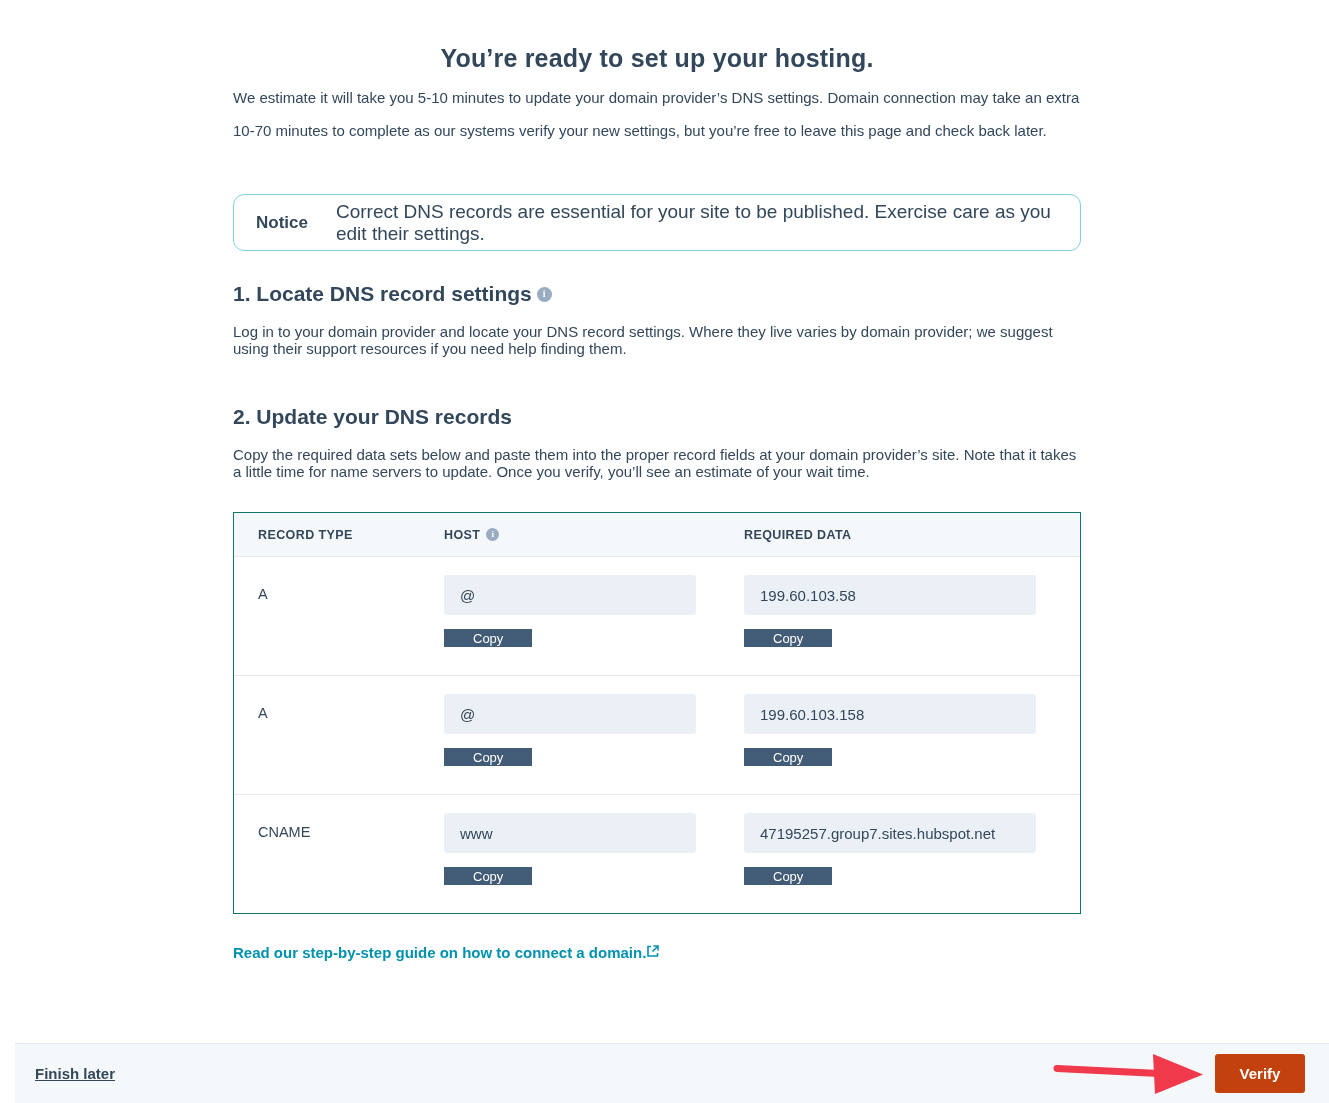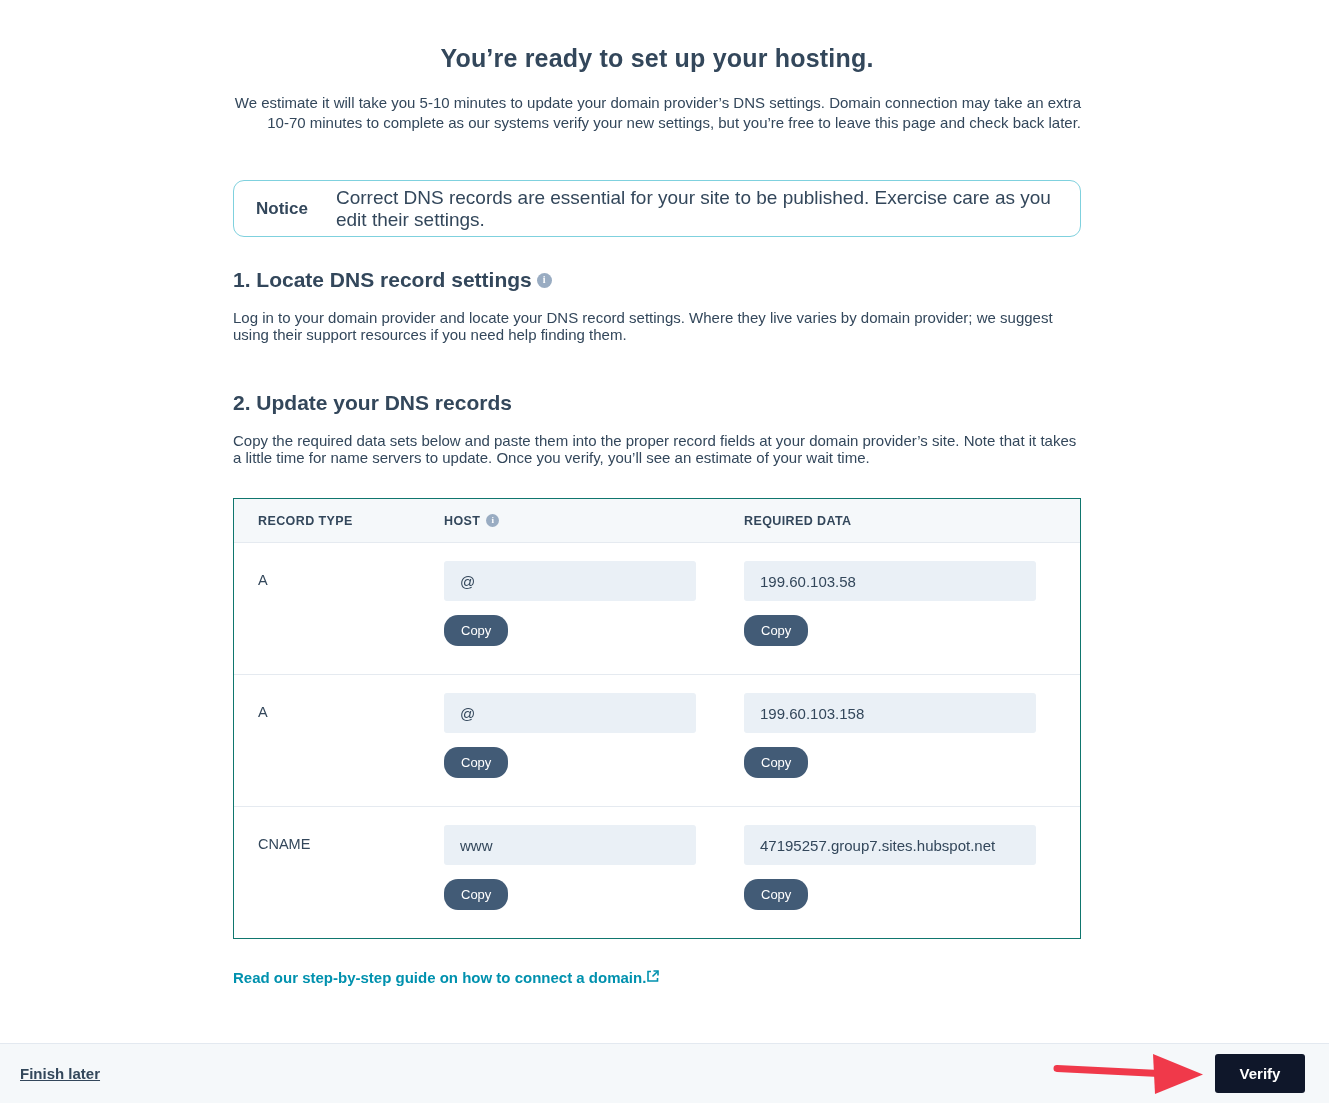--- a/index.html
+++ b/index.html
@@ -16,24 +16,24 @@
     margin-left: 233px;
   }
   .page-title {
     text-align: center;
     font-size: 25px;
     font-weight: bold;
     padding-top: 44px;
     letter-spacing: 0.2px;
   }
   .intro {
-    text-align: right;
-    font-size: 15px;
-    line-height: 20px;
-    margin-top: 20px;
+    text-align: left;
+    font-size: 15px;
+    line-height: 33px;
+    margin-top: 8px;
   }
   .notice-box {
     border: 1px solid #7fd1de;
     border-radius: 11px;
     margin-top: 47px;
     height: 57px;
     display: flex;
     align-items: center;
     padding: 0 22px;
     background: #ffffff;
@@ -122,44 +122,44 @@
     font-size: 15px;
     color: #33475b;
   }
   .field.host-field { width: 252px; }
   .field.data-field { width: 292px; }
   .copy-btn {
     margin-top: 14px;
     background: #425b76;
     color: #ffffff;
     border: none;
-    border-radius: 14px;
+    border-radius: 0;
     font-size: 13px;
     font-family: "Liberation Sans", sans-serif;
-    padding: 0 17px;
-    height: 31px;
+    padding: 0 29px;
+    height: 18px;
     cursor: pointer;
     display: inline-flex;
     align-items: center;
   }
   .guide-link {
     margin-top: 30px;
     display: inline-flex;
     align-items: center;
     color: #0091ae;
     font-weight: bold;
     font-size: 15px;
     text-decoration: none;
     cursor: pointer;
   }
   .ext-icon { display: inline-block; }
   
   .footer {
     position: absolute;
-    left: 0; right: 0; bottom: 0;
+    left: 15px; right: 0; bottom: 0;
     height: 60px;
     background: #f5f8fa;
     border-top: 1px solid #e3e9f0;
     display: flex;
     align-items: center;
     justify-content: space-between;
     padding: 0 24px 0 20px;
   }
   .finish-later {
     font-size: 15px;
@@ -167,21 +167,21 @@
     color: #33475b;
     text-decoration: underline;
     cursor: pointer;
   }
   .footer-right {
     display: flex;
     align-items: center;
     gap: 10px;
   }
   .verify-btn {
-    background: #0f172a;
+    background: #c2410c;
     color: #ffffff;
     border: none;
     border-radius: 3px;
     font-family: "Liberation Sans", sans-serif;
     font-size: 15px;
     font-weight: bold;
     width: 90px;
     height: 39px;
     cursor: pointer;
   }

